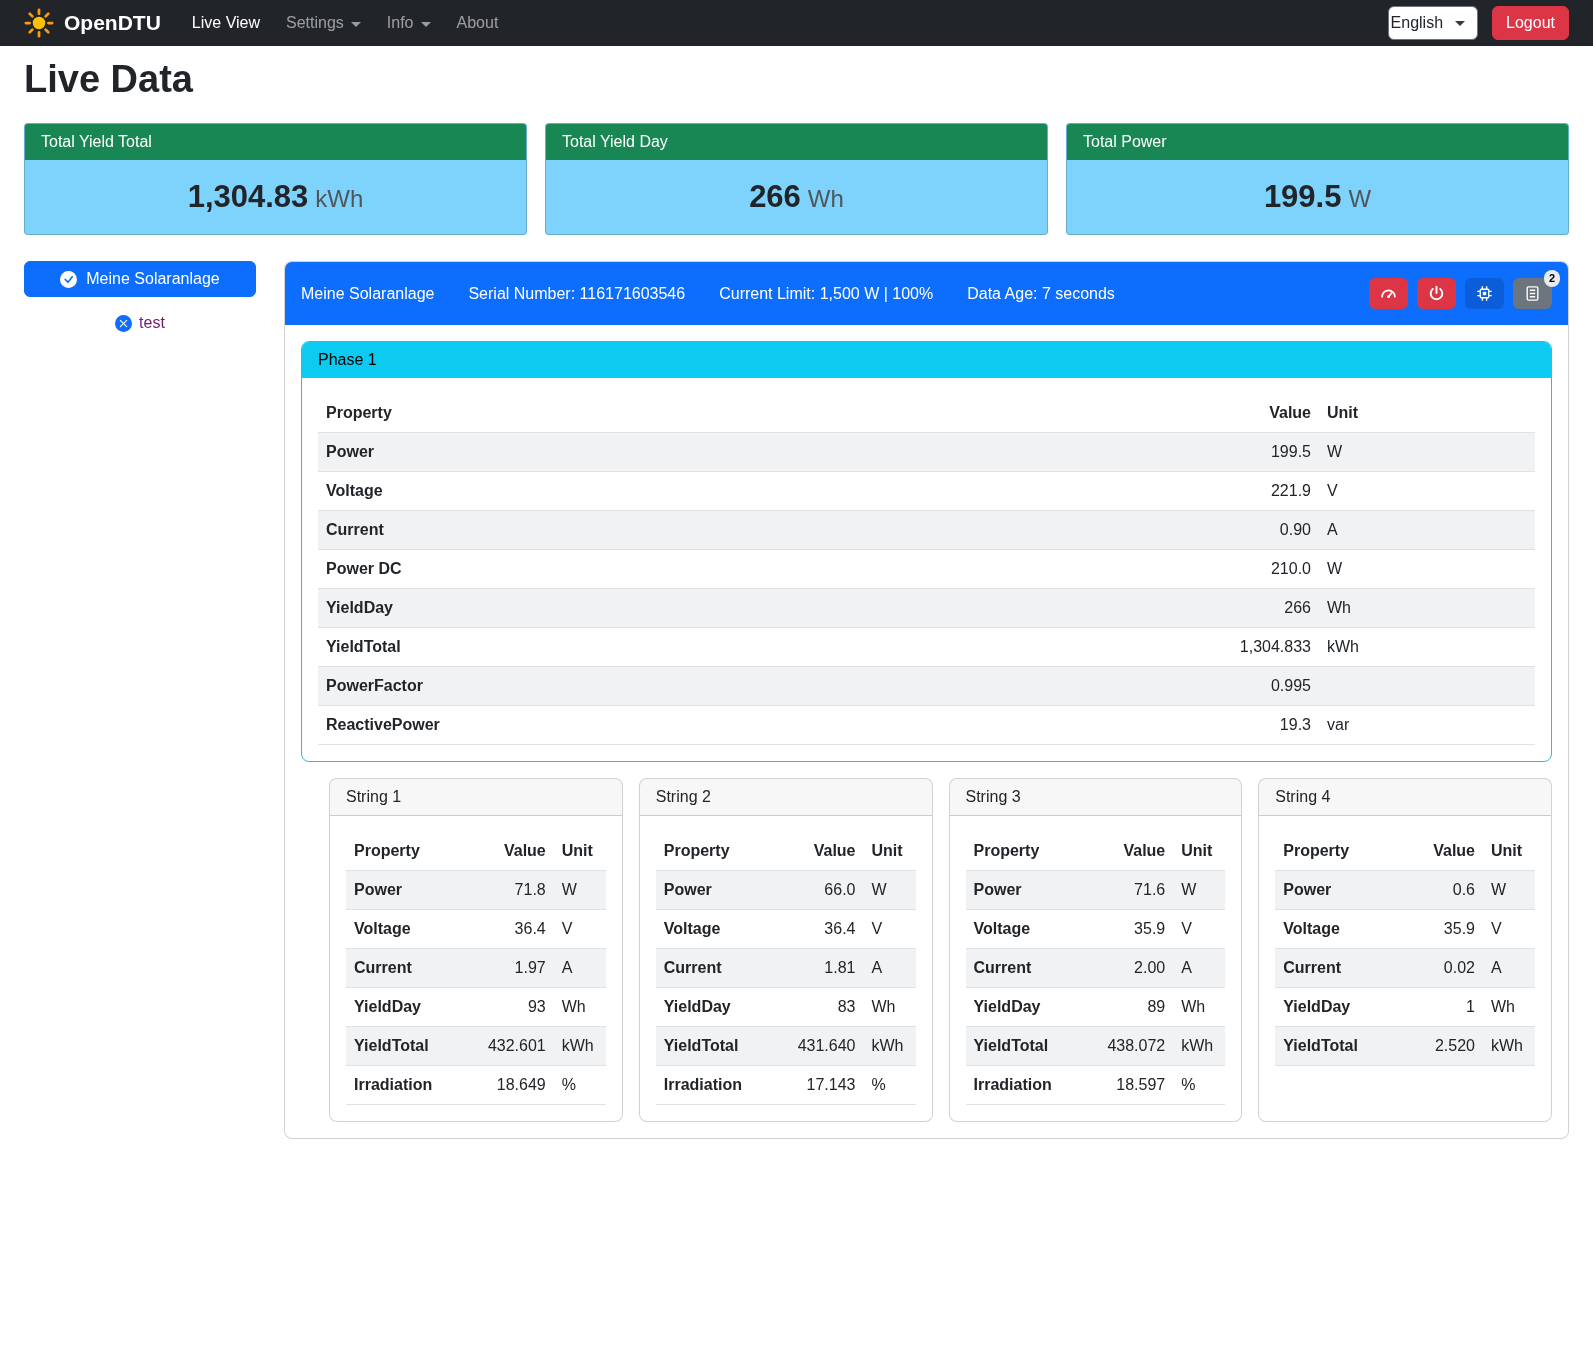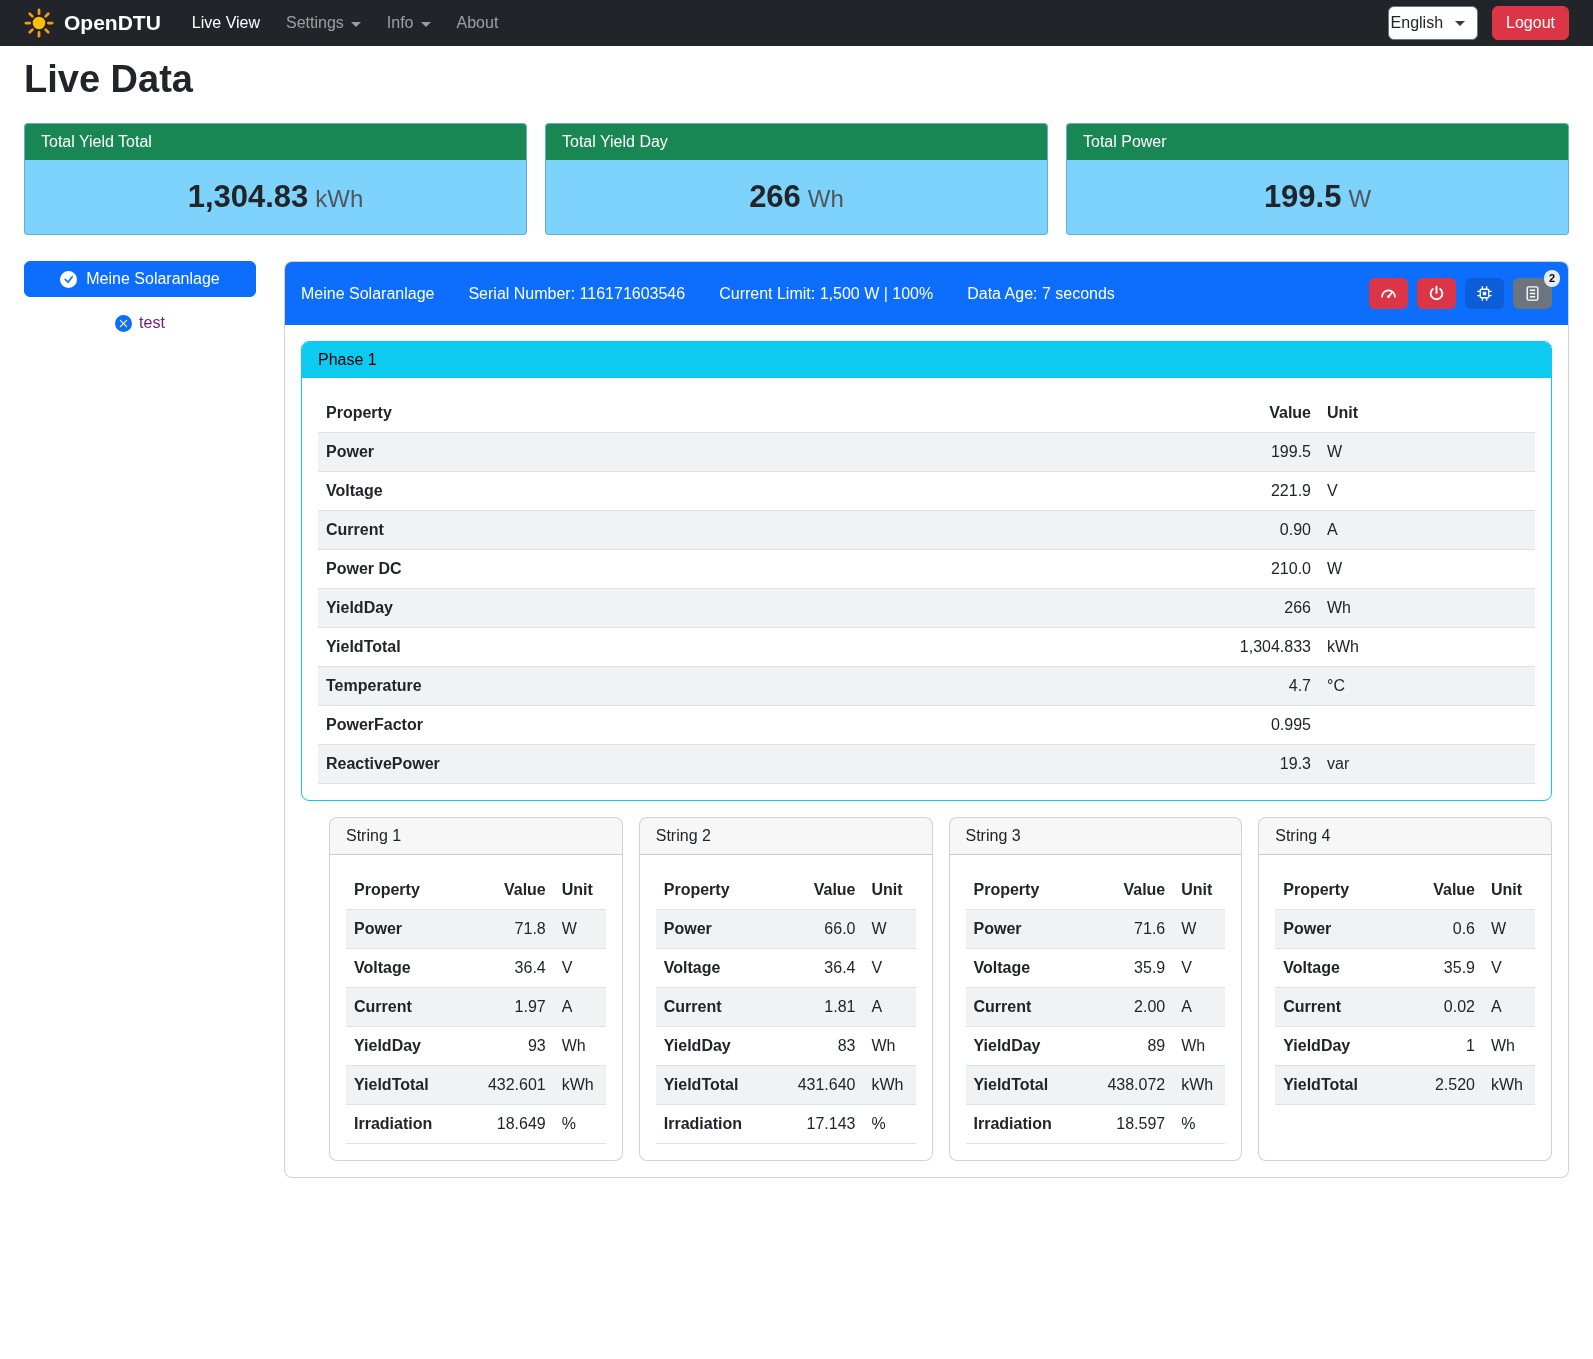--- a/index.html
+++ b/index.html
@@ -345,25 +345,20 @@
                     <td class="col-unit">Wh</td>
                   </tr>
 
                   <tr>
                     <th class="col-prop">YieldTotal</th>
                     <td class="col-val">1,304.833</td>
                     <td class="col-unit">kWh</td>
                   </tr>
 
 
-                  <tr>
-                    <th class="col-prop">Temperature</th>
-                    <td class="col-val">4.7</td>
-                    <td class="col-unit">°C</td>
-                  </tr>
 
                   <tr>
                     <th class="col-prop">PowerFactor</th>
                     <td class="col-val">0.995</td>
                     <td class="col-unit"></td>
                   </tr>
 
                   <tr>
                     <th class="col-prop">ReactivePower</th>
                     <td class="col-val">19.3</td>

